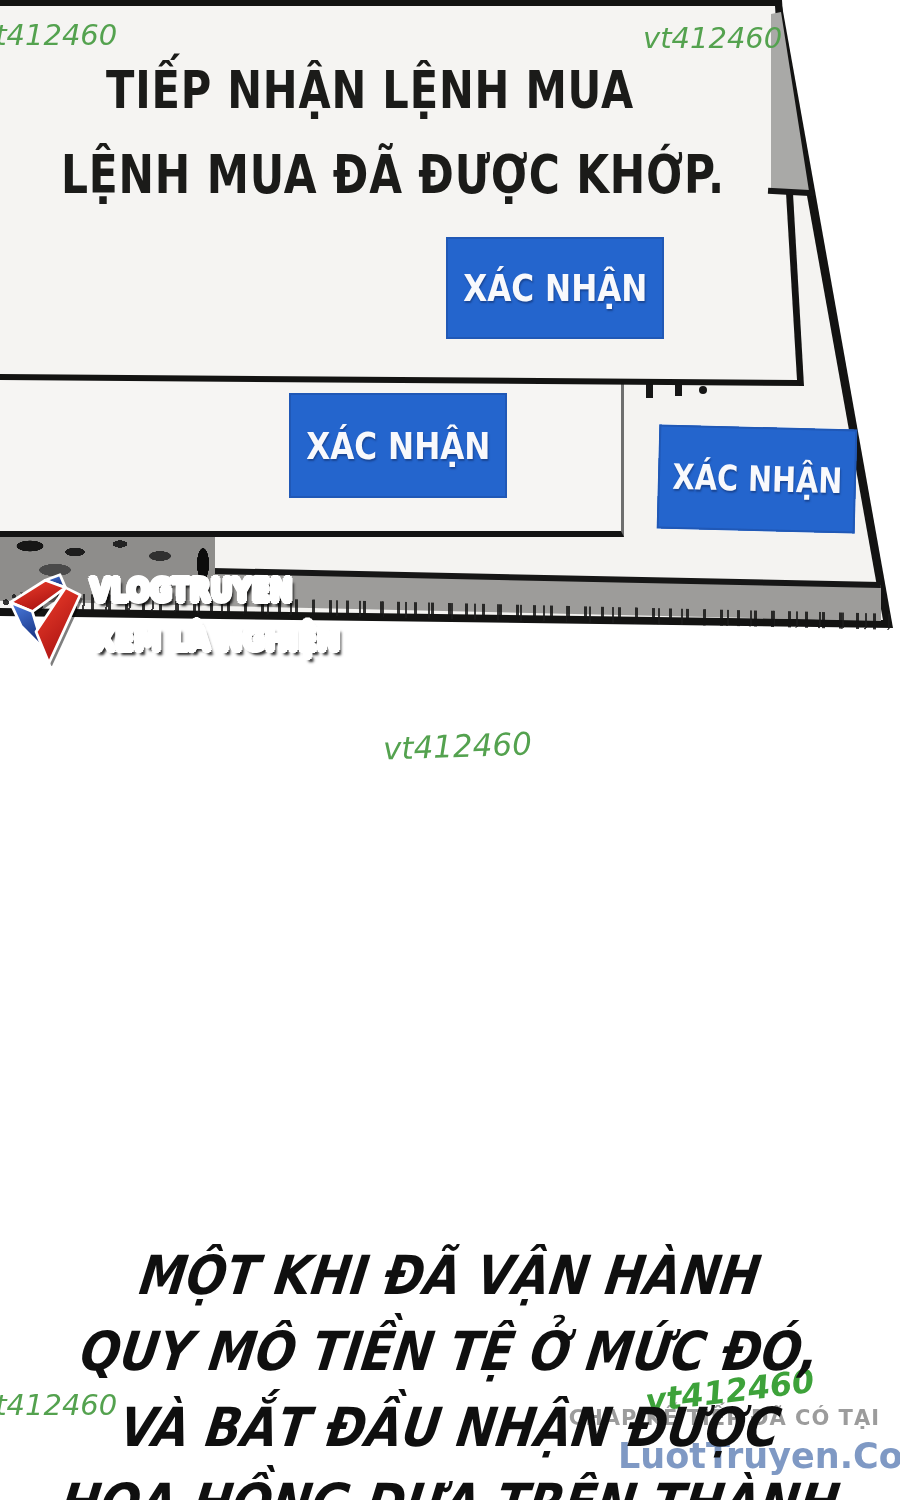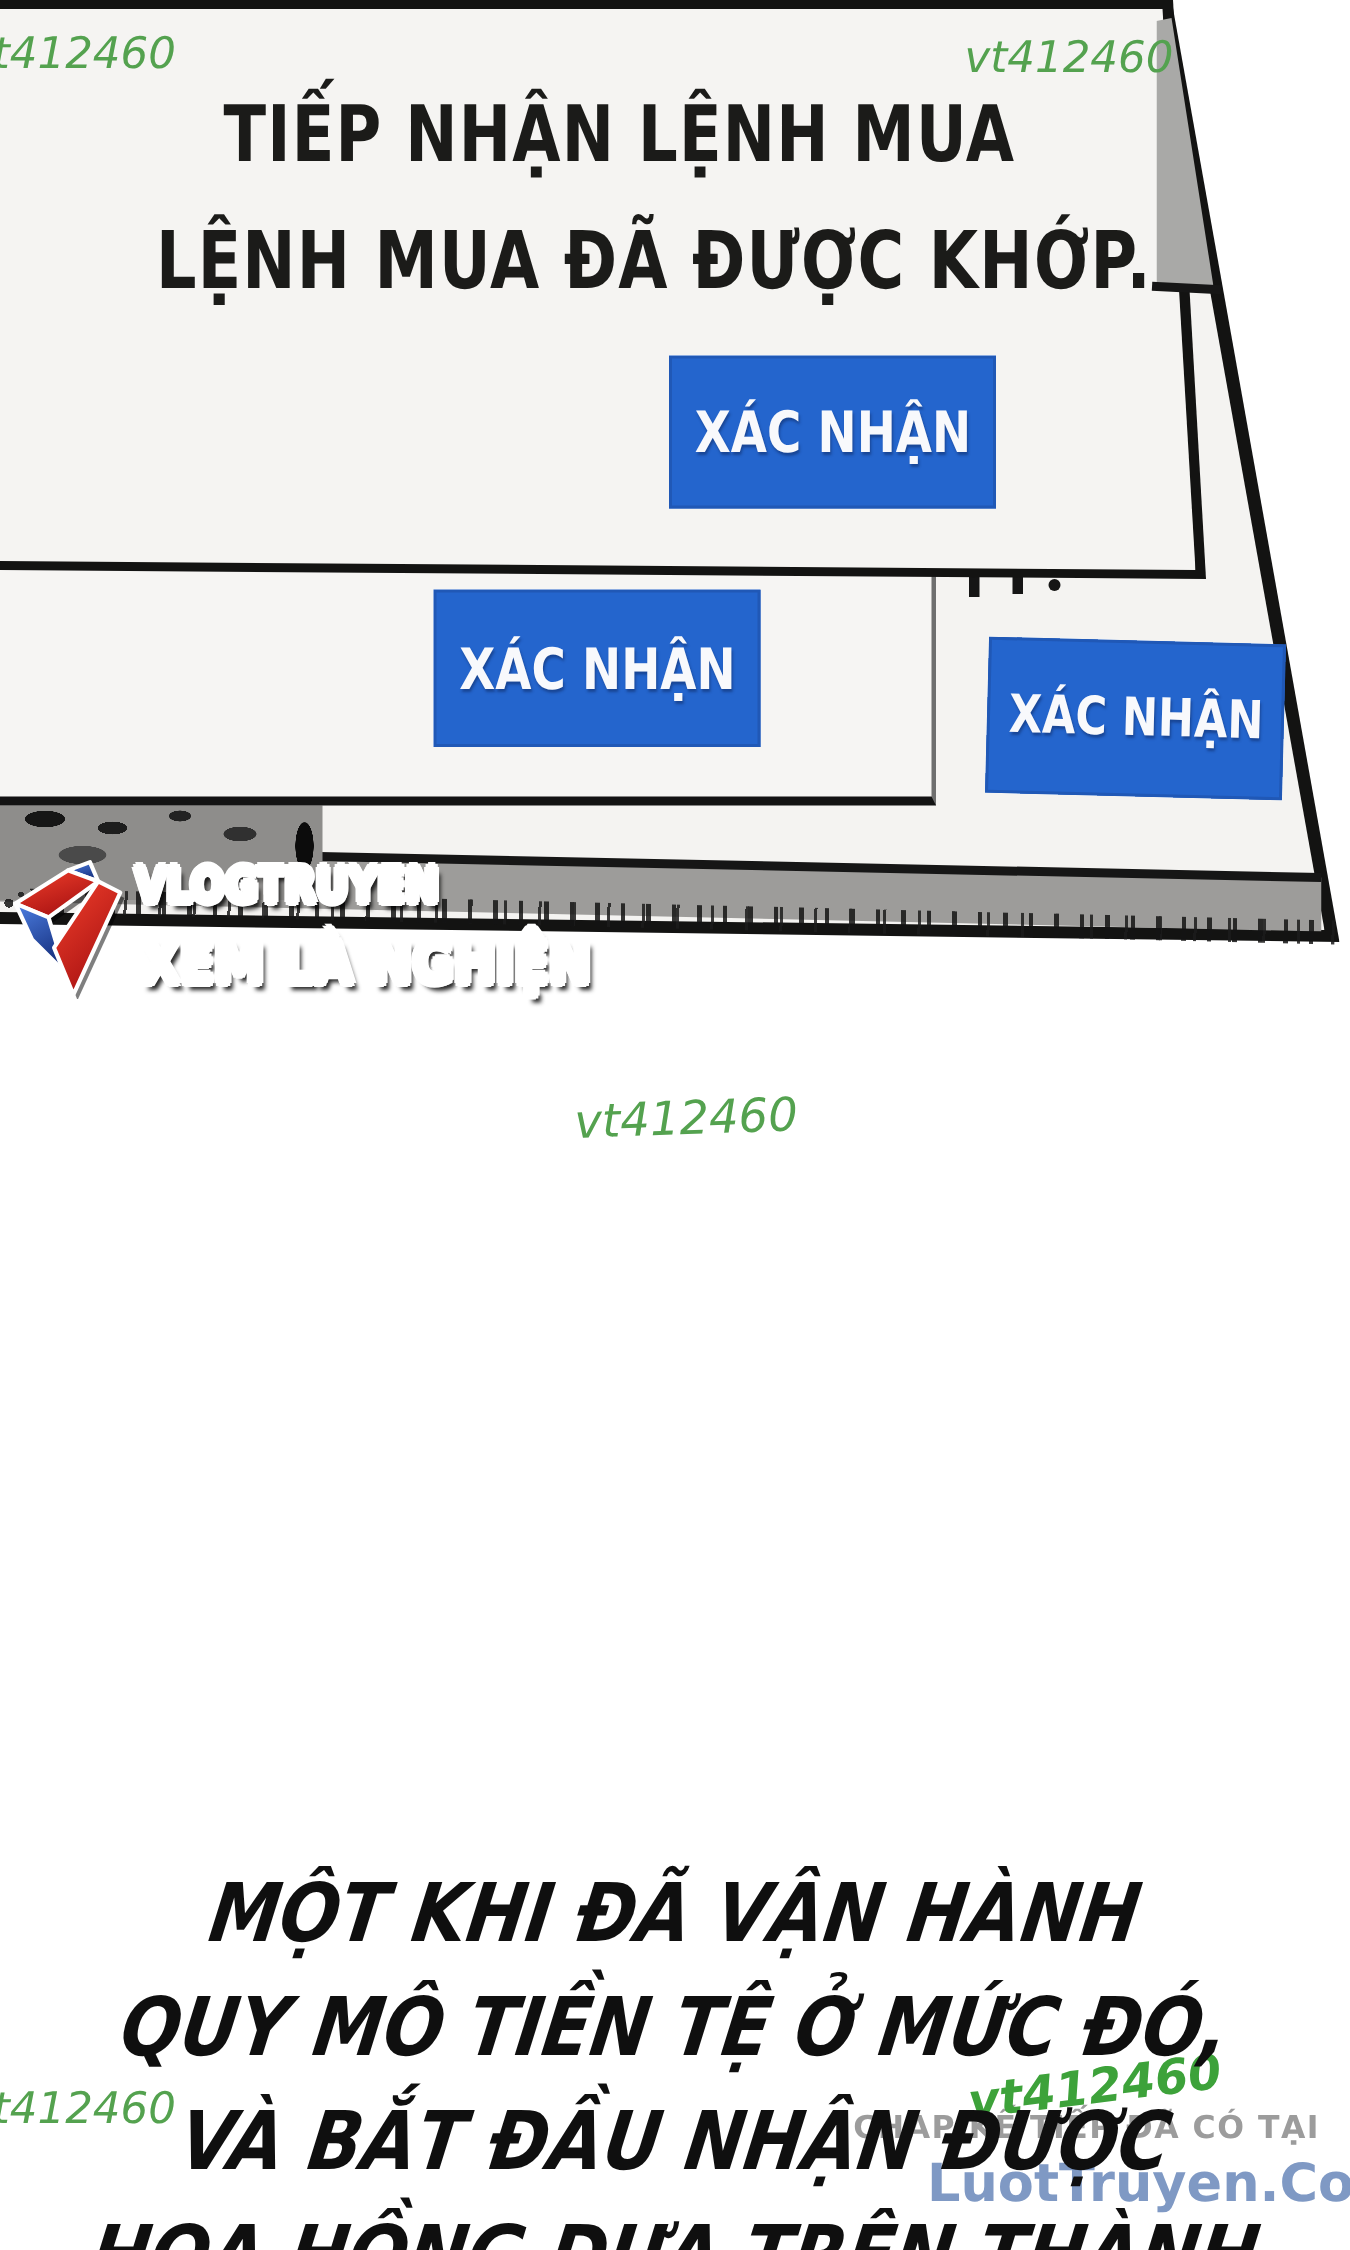--- a/index.html
+++ b/index.html
@@ -38,21 +38,21 @@
   .rem{background:#151515;}
 
   
   .dialog2{left:0;top:360px;width:621px;height:171px;background:#f6f5f3;
     border-right:3px solid #6e6e6e;border-bottom:6px solid #131313;}
   .dialog1-border{left:0;top:0;width:900px;height:392px;background:#131312;
     clip-path:polygon(0px 0px,782px 0px,804px 386px,0px 380px);}
   .dialog1-fill{left:0;top:0;width:900px;height:392px;background:#f5f4f2;
     clip-path:polygon(0px 6px,775px 6px,797px 380px,0px 374px);}
   .dlg-title{left:0;width:740px;text-align:center;color:#1b1b19;font-weight:bold;
-    white-space:nowrap;padding-left:43px;}
+    white-space:nowrap;}
   .dlg-title>span{display:inline-block;transform:scaleX(0.8);transform-origin:center;
     letter-spacing:1px;}
   .t1{top:60px;font-size:52px;}
   .t2{top:144px;left:-22px;width:740px;font-size:53px;}
 
   .btn{background:#2465cd;display:flex;align-items:center;justify-content:center;
     box-shadow:inset 0 0 0 2px #2058b6;}
   .btn>span{color:#f8f9fc;font-weight:bold;font-size:38px;white-space:nowrap;
     display:inline-block;transform:scaleX(0.82);letter-spacing:0px;
     text-shadow:1px 2px 2px rgba(10,30,80,.45);}
@@ -71,21 +71,21 @@
   .wm-br{left:645px;top:1372px;font-size:32px;font-weight:bold;color:#3da23a;
          transform:rotate(-7deg);}
 
   
   .outl{text-shadow:-2px -2px 0 #fff,2px -2px 0 #fff,-2px 2px 0 #fff,2px 2px 0 #fff,
     0 -3px 0 #fff,0 3px 0 #fff,-3px 0 0 #fff,3px 0 0 #fff,4px 5px 3px rgba(0,0,0,.85);}
   .logo-title{left:90px;top:571px;font-size:32px;font-weight:bold;white-space:nowrap;
     color:#cf1c1c;background:linear-gradient(#f04030 35%,#9c0f0f 75%);
     -webkit-background-clip:text;background-clip:text;-webkit-text-fill-color:transparent;}
   .logo-title>span{display:inline-block;transform:scaleX(0.84);transform-origin:left;}
-  .logo-sub{left:94px;top:620px;font-size:39px;font-weight:bold;white-space:nowrap;
+  .logo-sub{left:94px;top:620px;font-size:32px;font-weight:bold;white-space:nowrap;
     color:#2433b8;background:linear-gradient(#3a4ed0 30%,#121d7e 80%);
     -webkit-background-clip:text;background-clip:text;-webkit-text-fill-color:transparent;}
   .logo-sub>span{display:inline-block;transform:scaleX(0.86);transform-origin:left;}
   .lg{position:absolute;}
 
   
   .narration{left:0;top:1238px;width:900px;text-align:center;line-height:76px;
     font-weight:bold;font-style:italic;color:#0f0f0f;font-size:54px;white-space:nowrap;}
   .narration .nline{display:block;}
   .narration .nline>span{display:inline-block;transform:skewX(-8deg) scaleX(0.87);

